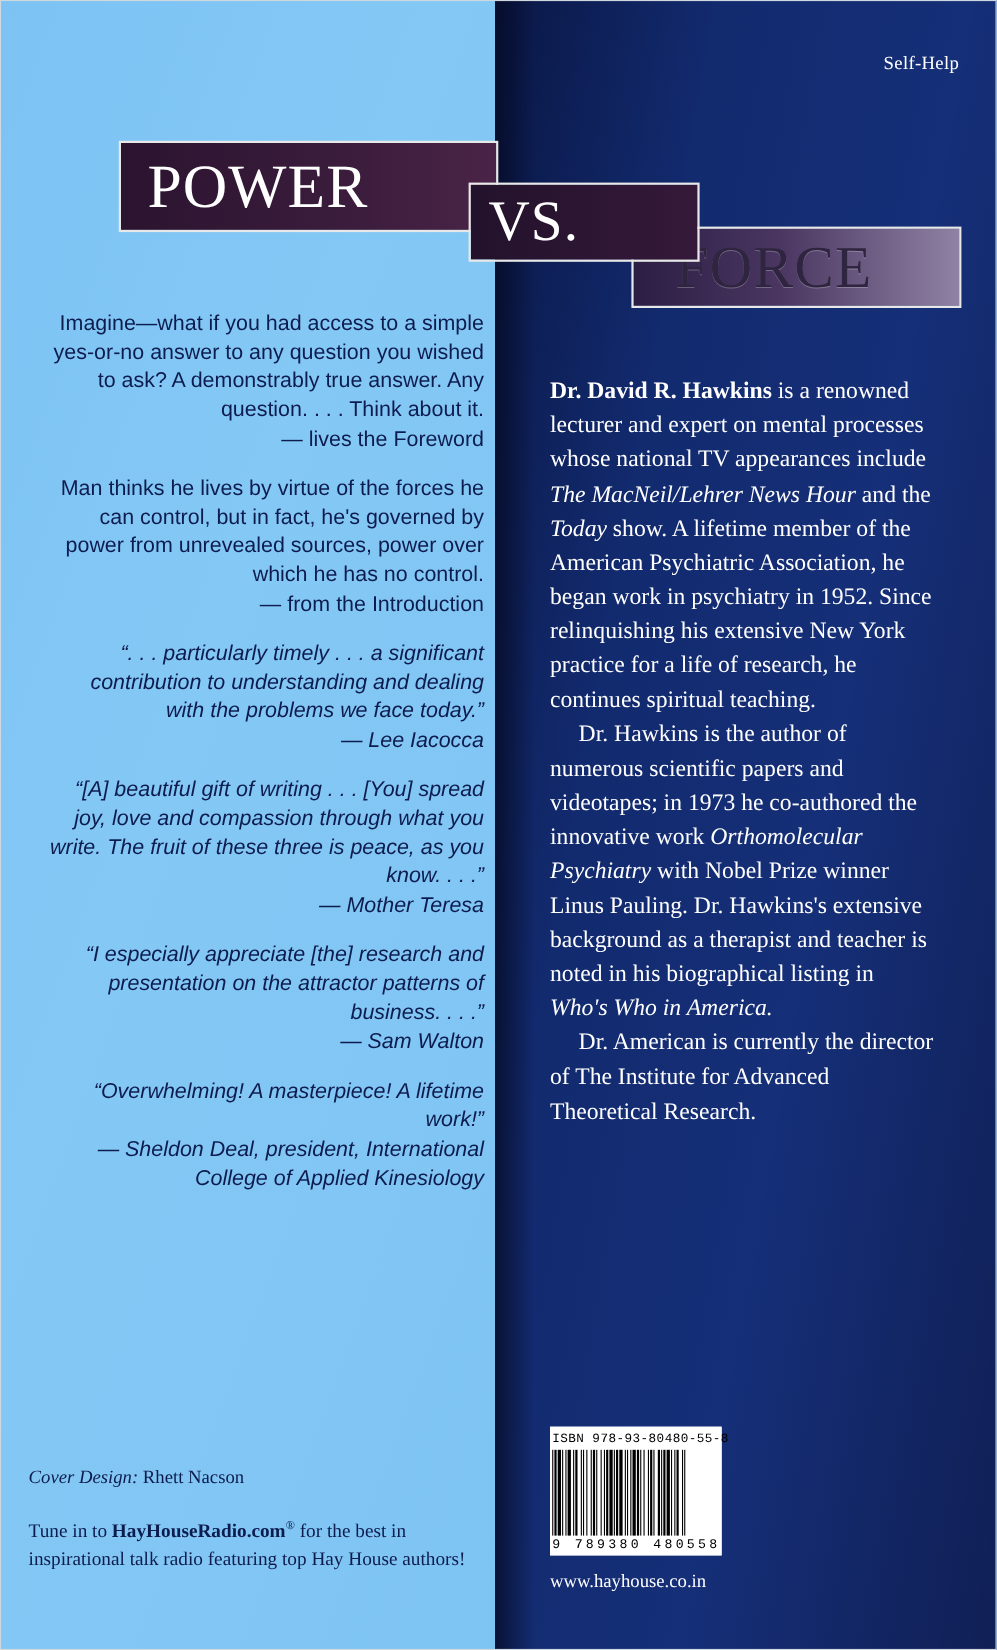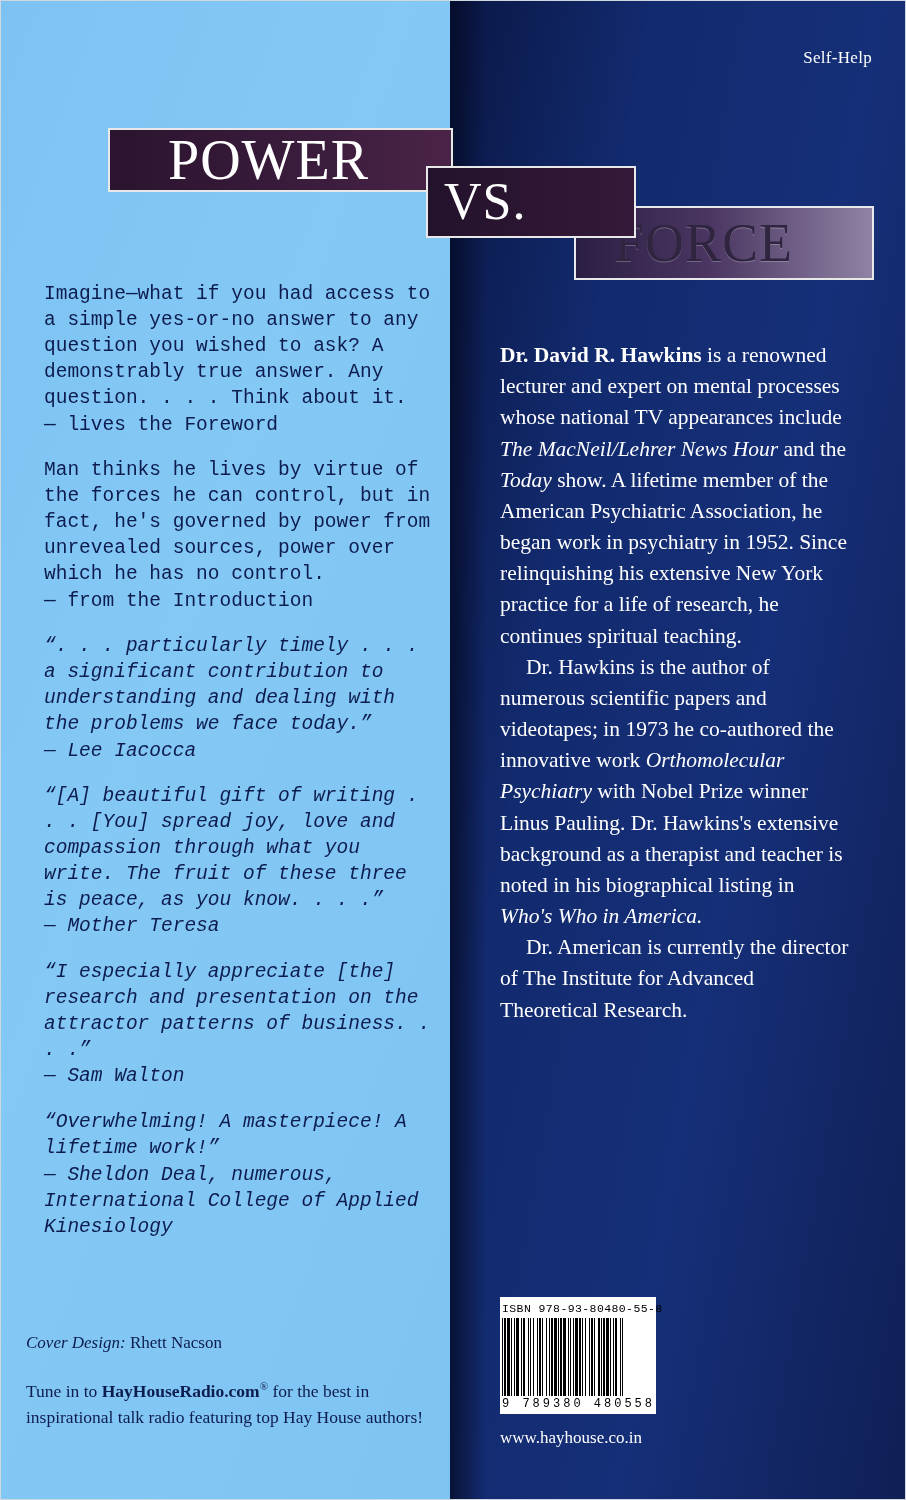--- a/index.html
+++ b/index.html
@@ -78,23 +78,23 @@
     position: absolute;
     box-sizing: border-box;
     border: 2px solid #e8e8e8;
     display: flex;
     align-items: center;
   }
   #bar-power {
     left: 0;
     top: 4px;
     width: 345px;
-    height: 64px;
+    height: 83px;
     background: linear-gradient(90deg, #2b1430 0%, #3b1c3c 60%, #4a2448 100%);
-    padding-left: 58px;
+    padding-left: 24px;
   }
   #bar-vs {
     left: 318px;
     top: 42px;
     width: 210px;
     height: 72px;
     background: linear-gradient(90deg, #23122b 0%, #35193a 100%);
     padding-left: 16px;
     z-index: 3;
   }
@@ -121,23 +121,23 @@
     color: #2f2540;
     text-shadow: 0 1px 0 rgba(255,255,255,0.25);
   }
 
   
   #blurbs {
     position: absolute;
     left: 44px;
     top: 282px;
     width: 396px;
-    text-align: left;
+    text-align: right;
     color: #0c1a4a;
-    font-family: Liberation Mono, monospace;
+    font-family: Liberation Sans, sans-serif;
   }
   .blurb {
     margin-bottom: 20px;
   }
   .blurb p {
     margin: 0;
     font-size: 19.5px;
     line-height: 1.33;
     color: #0d1c4e;
   }
@@ -271,21 +271,21 @@
     <div class="blurb italic">
       <p>“[A] beautiful gift of writing . . . [You] spread joy, love and compassion through what you write. The fruit of these three is peace, as you know. . . .”</p>
       <p class="attrib">— Mother Teresa</p>
     </div>
     <div class="blurb italic">
       <p>“I especially appreciate [the] research and presentation on the attractor patterns of business. . . .”</p>
       <p class="attrib">— Sam Walton</p>
     </div>
     <div class="blurb italic">
       <p>“Overwhelming! A masterpiece! A lifetime work!”</p>
-      <p class="attrib">— Sheldon Deal, numerous, International College of Applied Kinesiology</p>
+      <p class="attrib">— Sheldon Deal, president, International College of Applied Kinesiology</p>
     </div>
   </div>
 
   <div id="credits">
     <div id="cover-design">
       <span class="label">Cover Design:</span><span> Rhett Nacson</span>
     </div>
     <div id="radio-text">
       <span>Tune in to </span><span class="bold">HayHouseRadio.com</span><span class="sup">®</span><span> for the best in inspirational talk radio featuring top Hay House authors!</span>
     </div>

